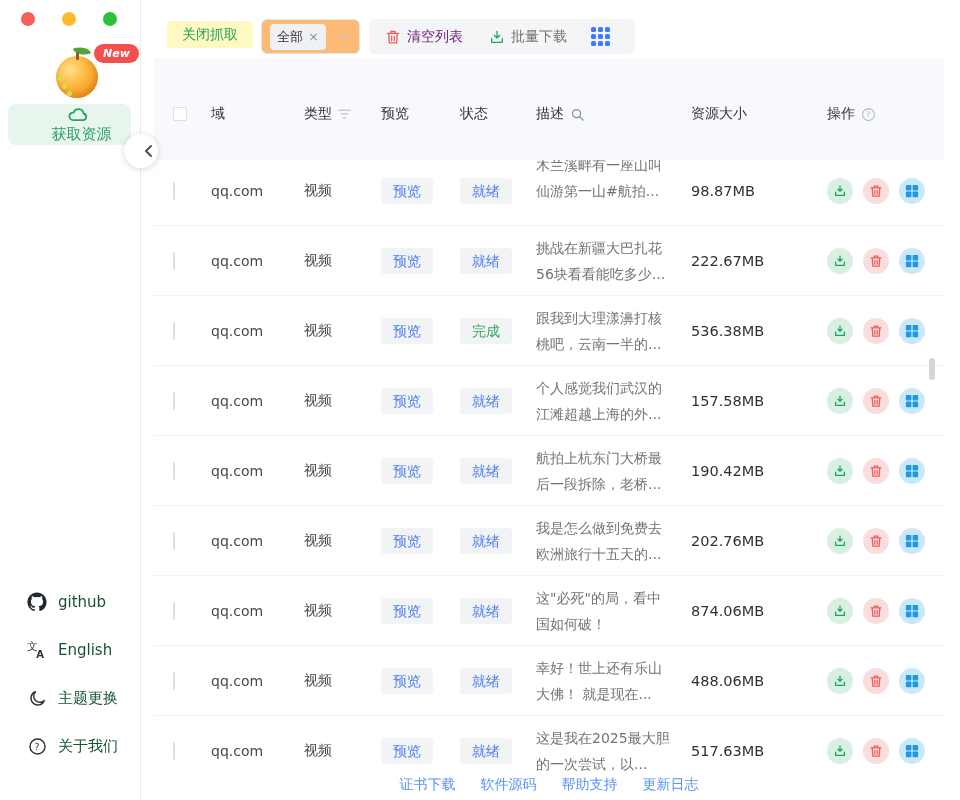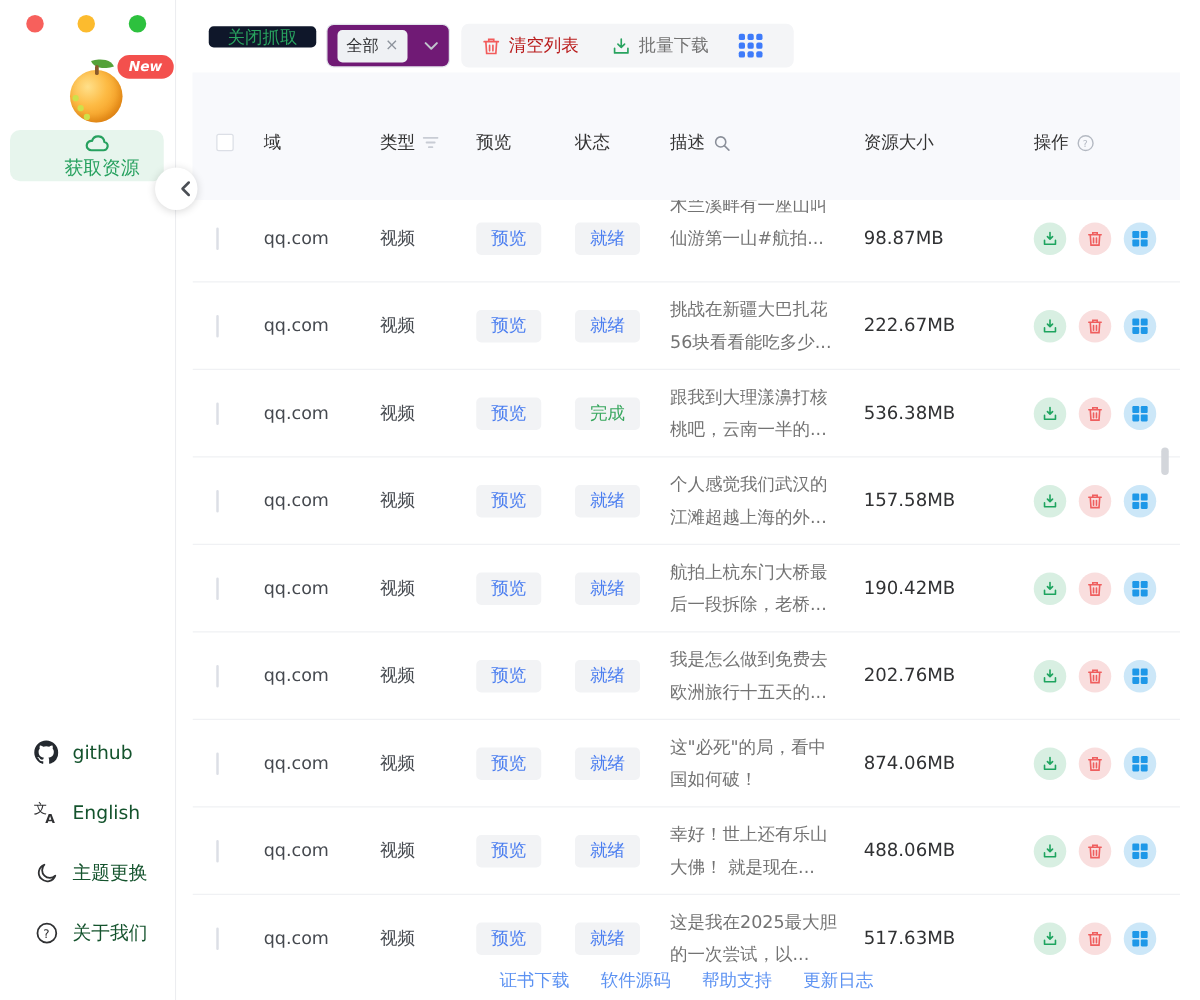--- a/index.html
+++ b/index.html
@@ -36,35 +36,35 @@
   .sb-item .ni { width:20px; height:20px; margin-right:11px; display:flex; align-items:center; justify-content:center; }
 
   .collapse-handle { position:absolute; left:124px; top:134px; width:34px; height:34px; z-index:5;
     border-radius:50%; background:#fff; box-shadow:0 1px 7px rgba(0,0,0,.16);
     display:flex; align-items:center; justify-content:center; cursor:pointer; }
   .collapse-handle svg { margin-left:14px; }
 
   
   .main { position:relative; flex:1; height:800px; background:#fff; }
 
-  .btn-capture { position:absolute; left:26px; top:21px; height:17px; padding:0 15px;
-    background:#0f172a; color:#28a35f; font-size:14px; border:none; border-radius:4px; cursor:pointer; }
+  .btn-capture { position:absolute; left:26px; top:21px; height:27px; padding:0 15px;
+    background:#fef9c3; color:#28a35f; font-size:14px; border:none; border-radius:4px; cursor:pointer; }
   .dropdown { position:absolute; left:120px; top:19px; width:99px; height:35px;
-    border:1px solid #e3e6ec; border-radius:6px; background:#701a75; display:flex;
+    border:1px solid #e3e6ec; border-radius:6px; background:#fdba74; display:flex;
     align-items:center; padding:0 8px; cursor:pointer; }
   .tag { background:#eff1f4; border-radius:4px; padding:4px 7px; font-size:13px;
     color:#303133; display:flex; align-items:center; gap:5px; }
   .tag .x { color:#8d939c; font-size:13px; line-height:1; cursor:pointer; }
   .dd-arrow { margin-left:auto; display:flex; }
 
   .tool-group { position:absolute; left:228px; top:19px; width:266px; height:35px;
     background:#f4f5f7; border-radius:6px; display:flex; align-items:center; padding:0 16px; }
   .tg-btn { display:flex; align-items:center; gap:6px; font-size:14px; background:none;
     border:none; cursor:pointer; }
-  .tg-btn.red { color:#b91c1c; }
+  .tg-btn.red { color:#701a75; }
   .tg-btn.green { color:#737373; margin-left:26px; }
   .grid9 { margin-left:24px; width:20px; height:20px; display:grid;
     grid-template-columns:repeat(3,5px); grid-template-rows:repeat(3,5px); gap:2px; cursor:pointer; }
   .grid9 i { background:#3e7bfa; border-radius:1.5px; }
 
   
   .thead { position:absolute; left:13px; top:58px; width:790px; height:102px;
     background:#f8f9fc; }
   .hrow { display:grid; grid-template-columns:57px 93px 77px 79px 76px 155px 136px 104px;
     padding-top:96px; }

